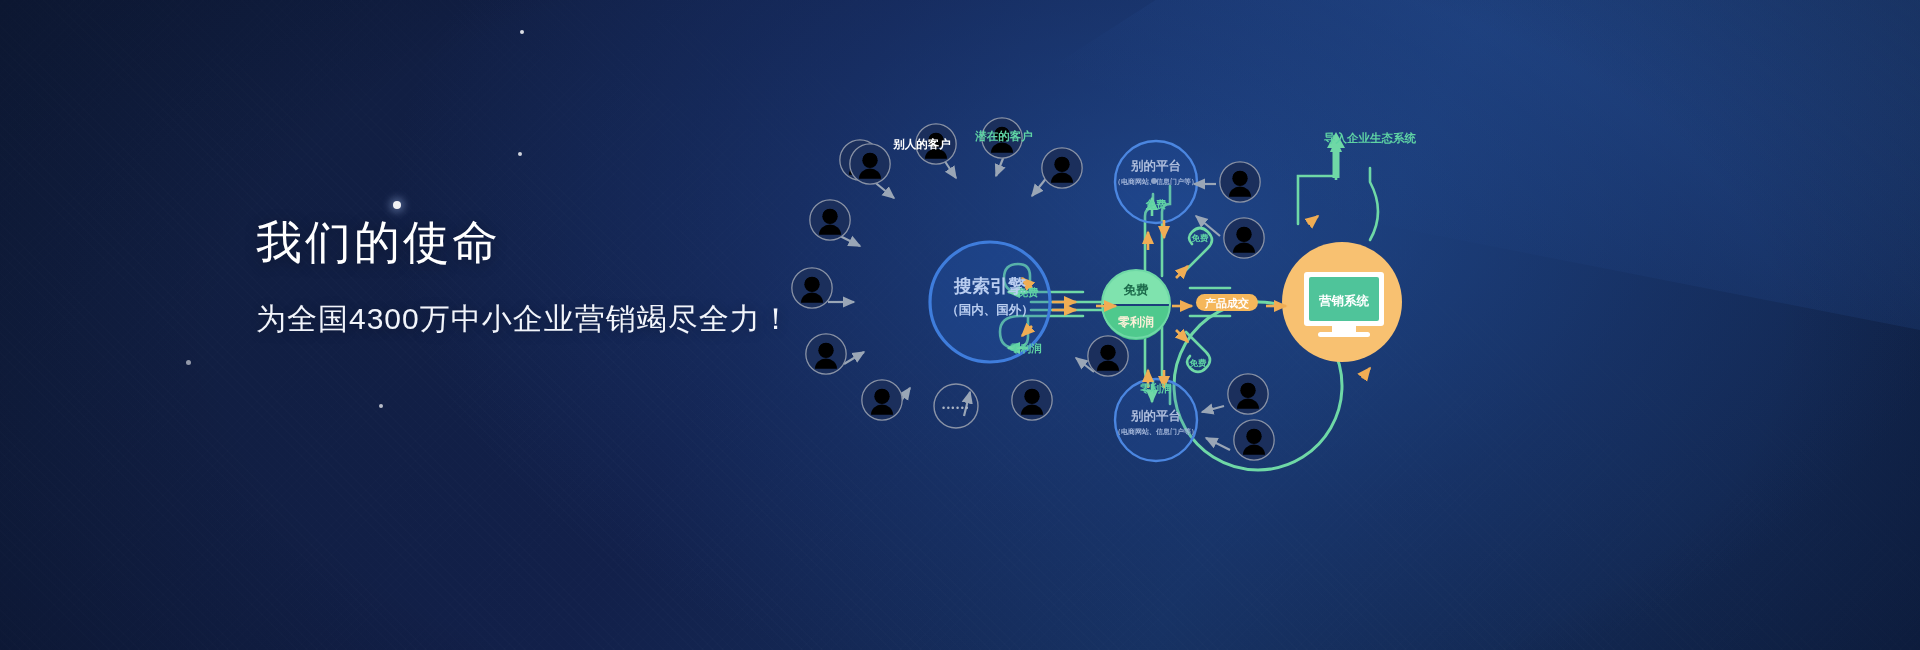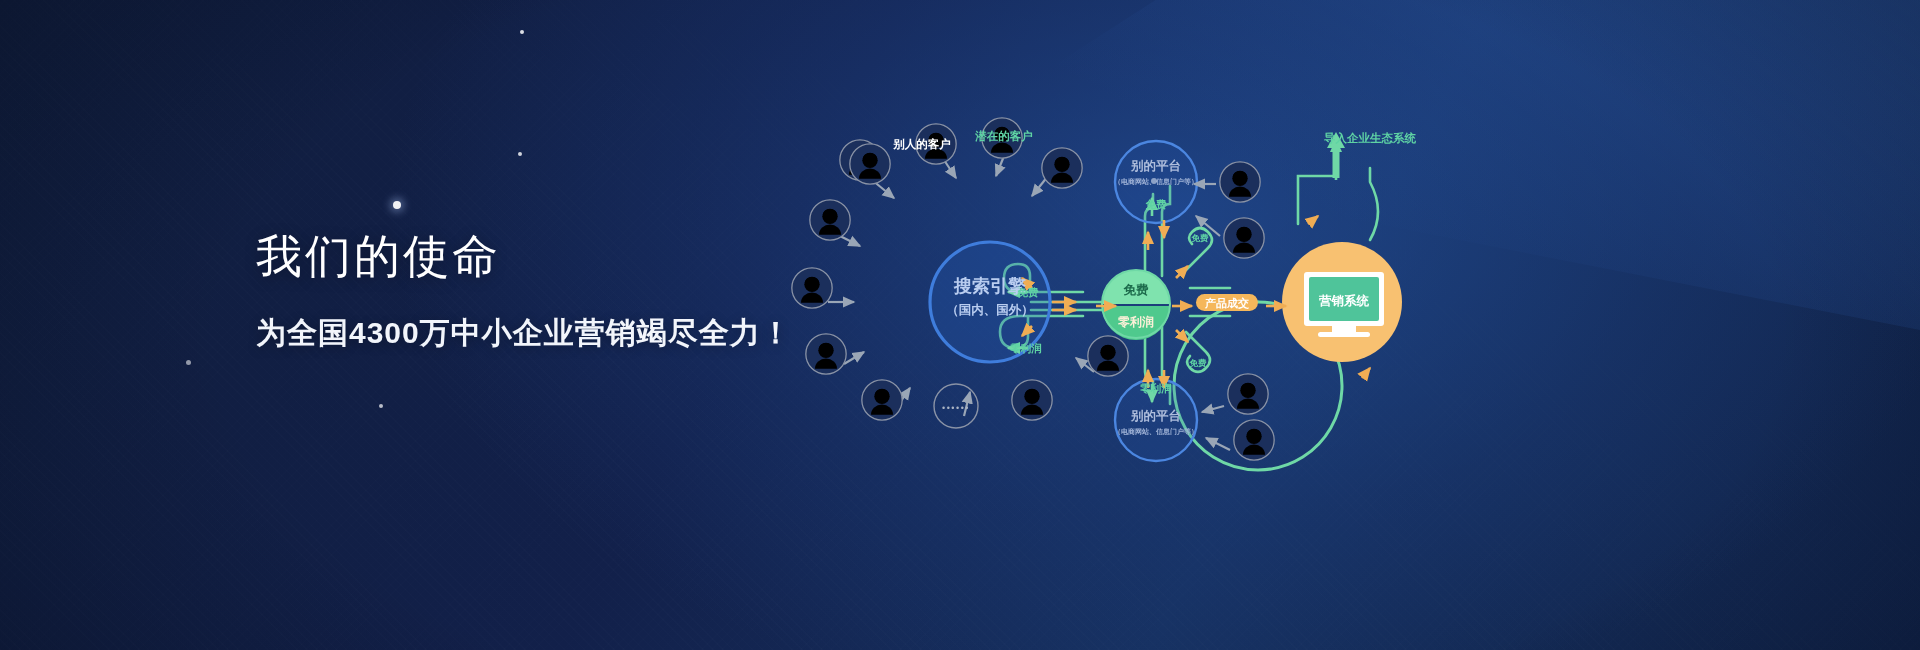--- a/index.html
+++ b/index.html
@@ -33,25 +33,25 @@
   }
   .vig{position:absolute;inset:0;pointer-events:none;
     background:radial-gradient(ellipse 1500px 760px at 52% 52%, rgba(0,0,0,0) 52%, rgba(4,10,26,.55) 100%);}
 
   .dot{position:absolute;border-radius:50%;background:#fff;pointer-events:none;}
 
   
   .copy{position:absolute;left:256px;top:215px;width:700px;}
   .headline{
     font-size:46px;line-height:1.18;color:#fff;letter-spacing:3px;
-    font-weight:400;margin:14px 0 30px 0;text-shadow:0 2px 14px rgba(0,0,0,.35);
+    font-weight:400;margin:0 0 30px 0;text-shadow:0 2px 14px rgba(0,0,0,.35);
   }
   .subline{
     font-size:30px;line-height:1.3;color:#f2f5fb;letter-spacing:1px;
-    font-weight:700;margin:0;text-shadow:0 2px 12px rgba(0,0,0,.3);
+    font-weight:400;margin:0;text-shadow:0 2px 12px rgba(0,0,0,.3);
   }
 
   
   .diagram{position:absolute;left:900px;top:120px;width:620px;height:320px;}
   .diagram svg{display:block;width:620px;height:320px;overflow:visible;}
 
   text{font-family:"Liberation Sans","DejaVu Sans",sans-serif;}
 </style>
 <style></style></head>
 <body>

